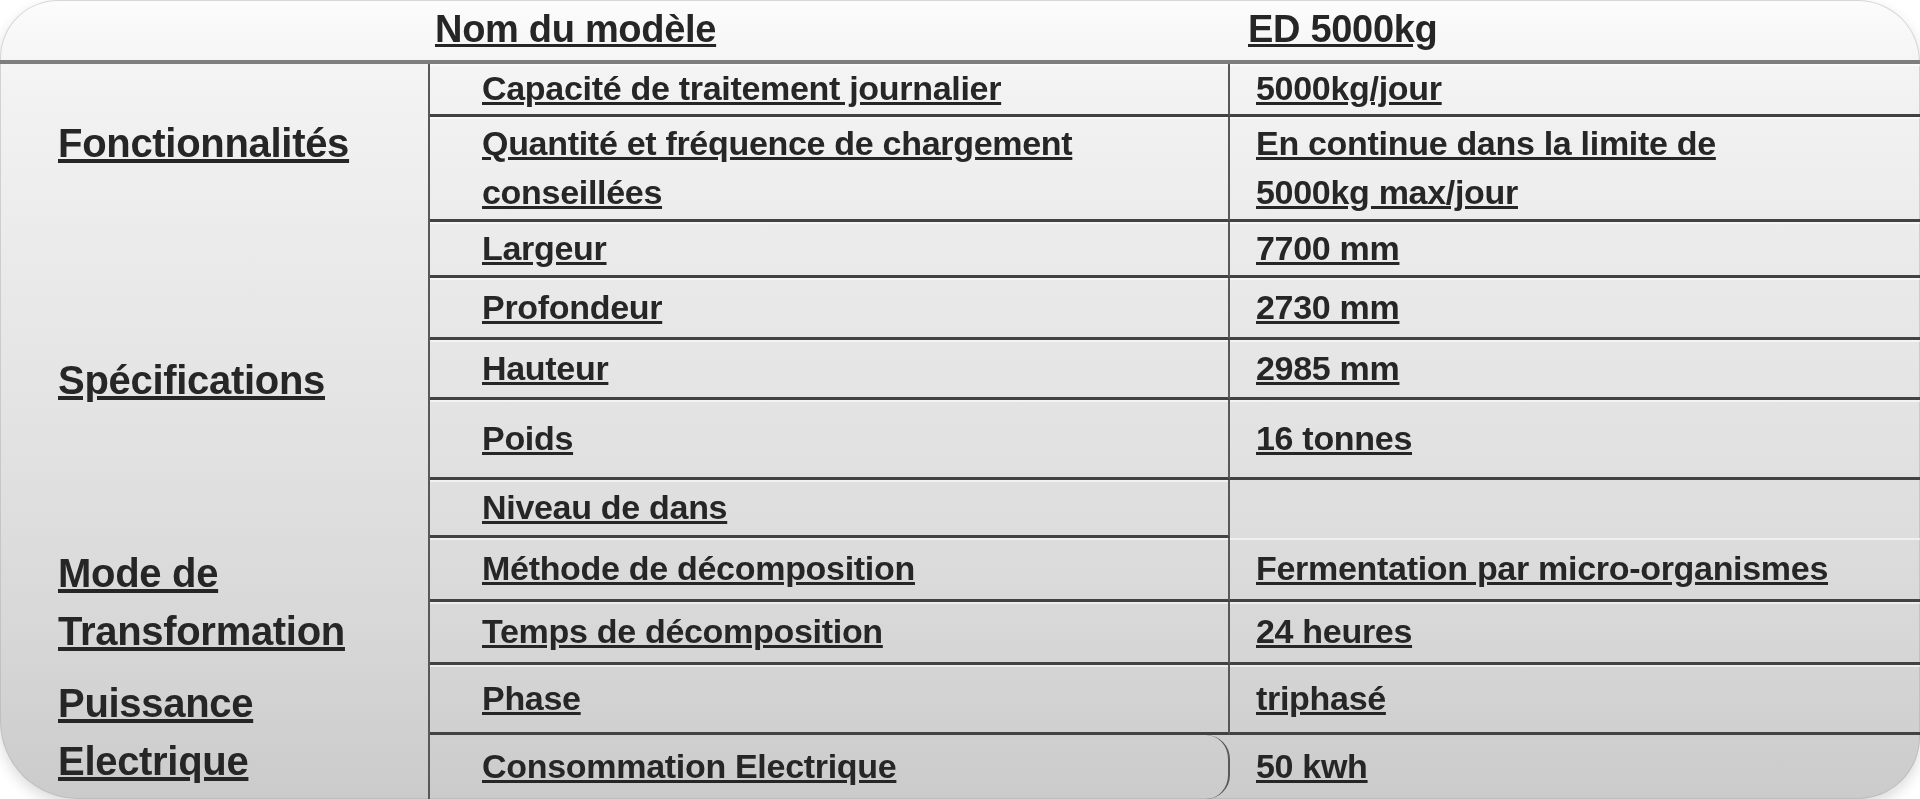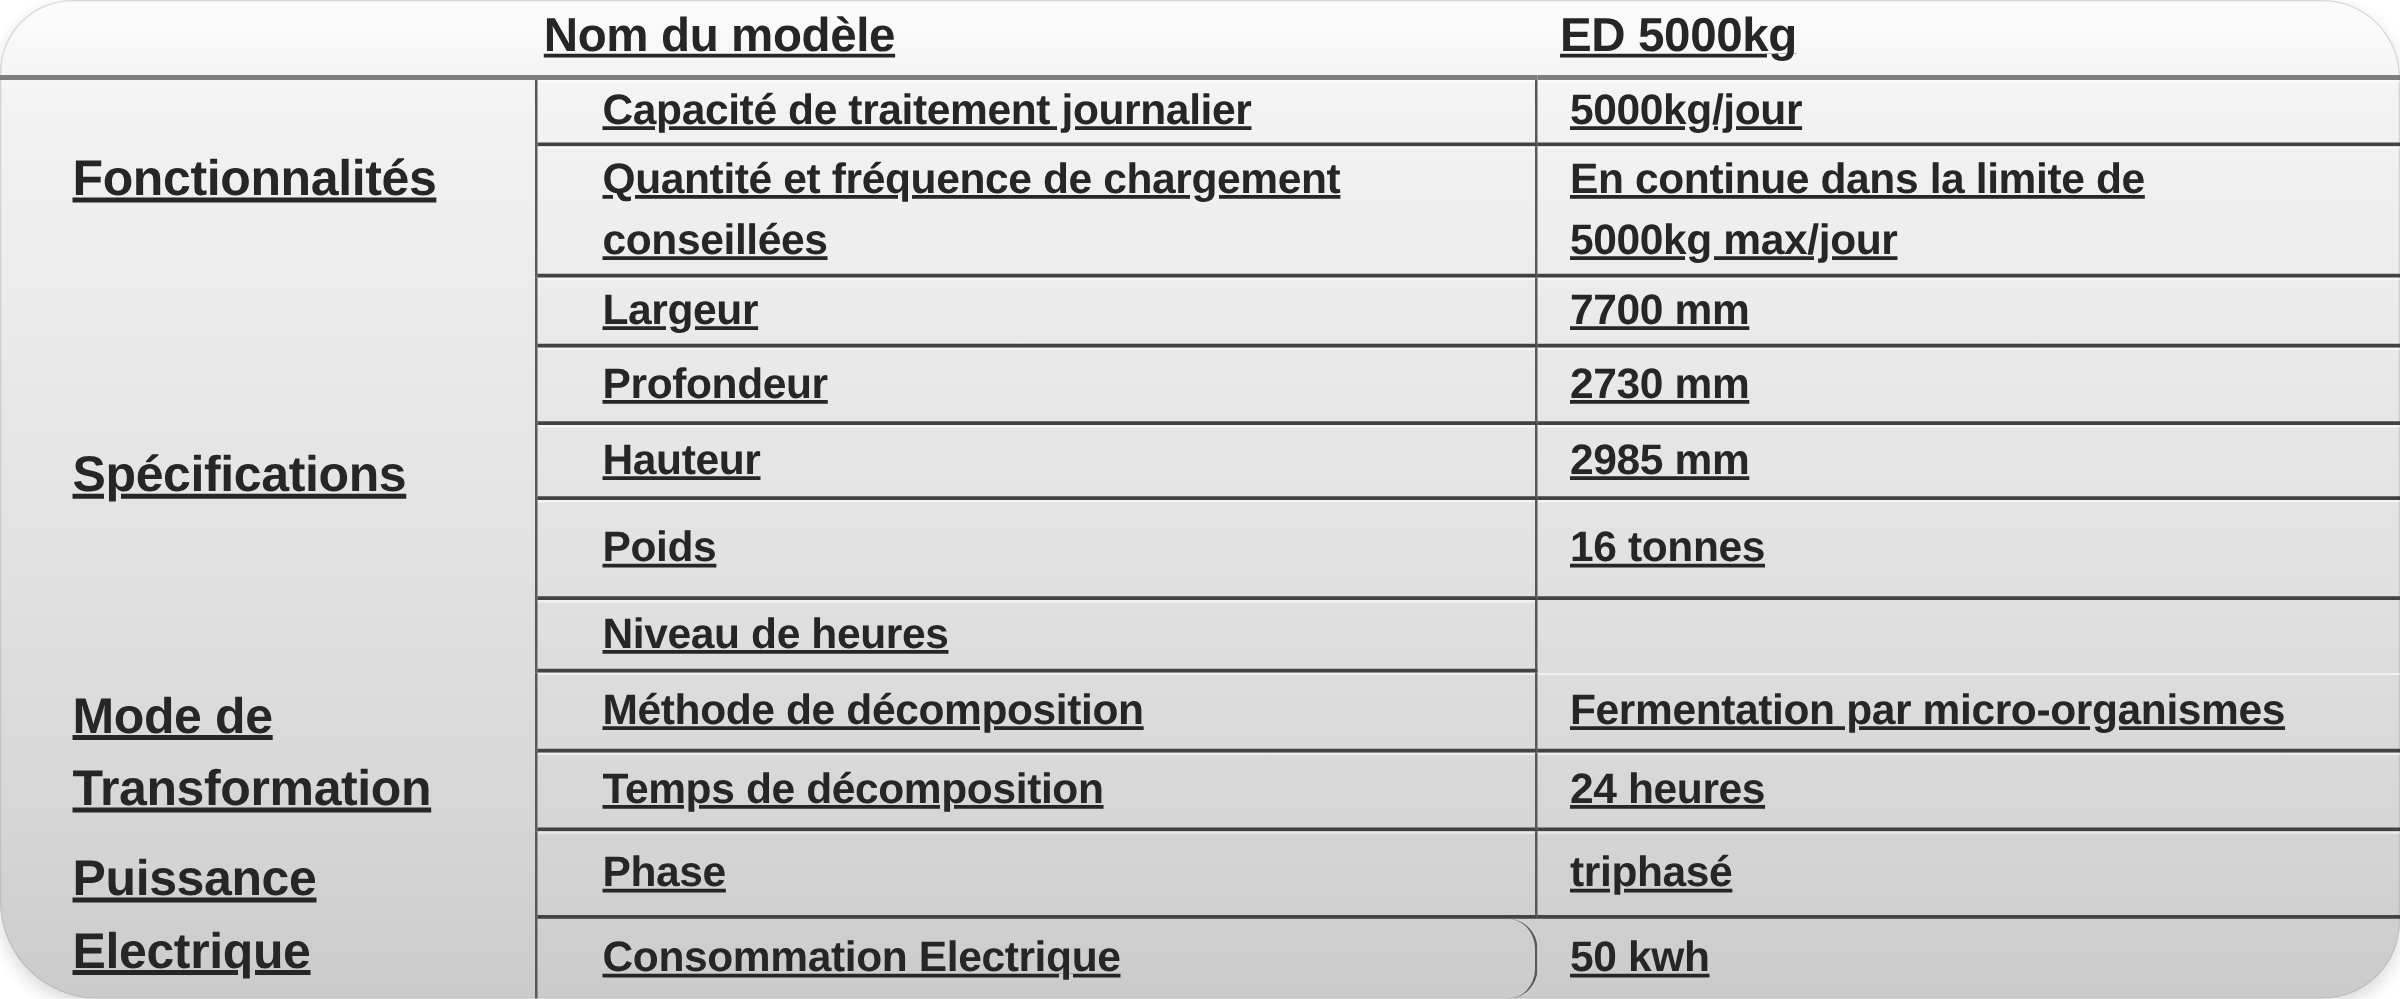--- a/index.html
+++ b/index.html
@@ -126,21 +126,21 @@
 
     <div class="cell lbl row-5">Profondeur</div>
     <div class="cell val row-5">2730 mm</div>
 
     <div class="cell lbl row-6">Hauteur</div>
     <div class="cell val row-6">2985 mm</div>
 
     <div class="cell lbl row-7">Poids</div>
     <div class="cell val row-7">16 tonnes</div>
 
-    <div class="cell lbl row-8">Niveau de heures</div>
+    <div class="cell lbl row-8">Niveau de dans</div>
 
     <div class="cell lbl row-9">Méthode de décomposition</div>
     <div class="cell val row-9">Fermentation par micro-organismes</div>
 
     <div class="cell lbl row-10">Temps de décomposition</div>
     <div class="cell val row-10">24 heures</div>
 
     <div class="cell lbl row-11">Phase</div>
     <div class="cell val row-11">triphasé</div>
 

